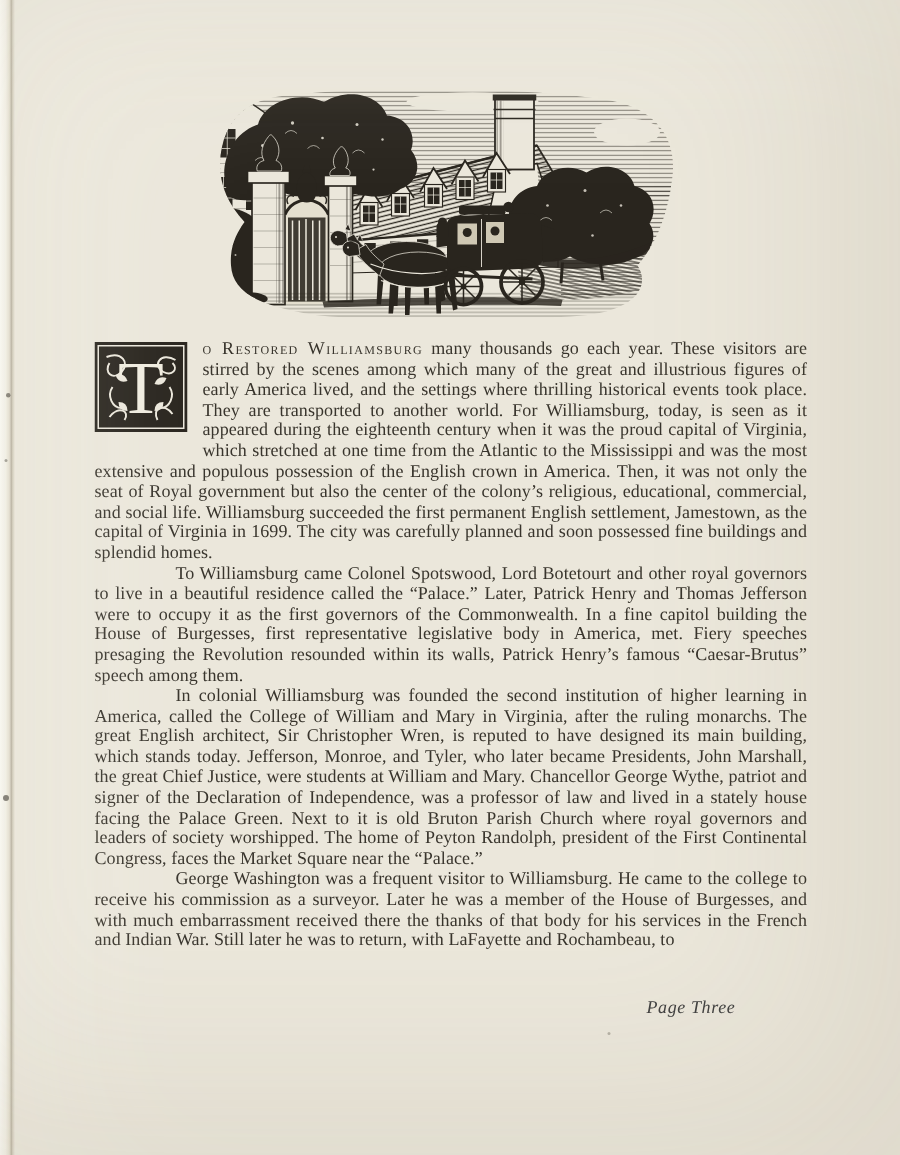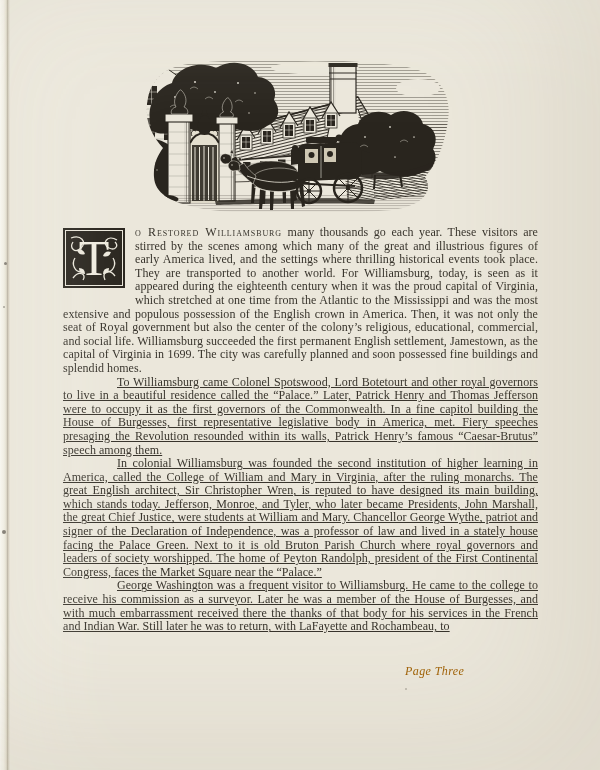--- a/index.html
+++ b/index.html
@@ -12,25 +12,25 @@
   .speck{position:absolute;border-radius:50%;background:#514c44;}
   .s1{left:4px;top:262px;width:3px;height:3px;opacity:.75;}
   .s2{left:3px;top:306px;width:2px;height:2px;opacity:.55;}
   .s3{left:2px;top:530px;width:4px;height:4px;opacity:.8;}
   .s4{left:405px;top:688px;width:2px;height:2px;opacity:.35;}
   .illustration{position:absolute;left:140px;top:57px;width:316px;height:158px;margin:0;}
   .body-text{position:absolute;left:63px;top:226px;width:475px;
     font-size:12px;line-height:13.6px;color:#38342c;text-align:justify;
     letter-spacing:.05px;}
   .body-text p{margin:0;}
-  .body-text p.indent{text-indent:54px;text-decoration:underline;}
+  .body-text p.indent{text-indent:54px;}
   .dropcap-float{float:left;width:62px;height:74px;margin:2px 10px 0 0;}
   .lead-in{font-variant:small-caps;letter-spacing:.9px;}
-  .folio{position:absolute;left:405px;top:664px;font-size:12px;font-style:italic;
-    color:#a16207;letter-spacing:.4px;}
+  .folio{position:absolute;left:431px;top:664px;font-size:12px;font-style:italic;
+    color:#404040;letter-spacing:.4px;}
 </style>
 </head>
 <body>
 
 <div class="page">
   <div class="page-edge"></div>
   <div class="speck s1"></div>
   <div class="speck s2"></div>
   <div class="speck s3"></div>
   <div class="speck s4"></div>

